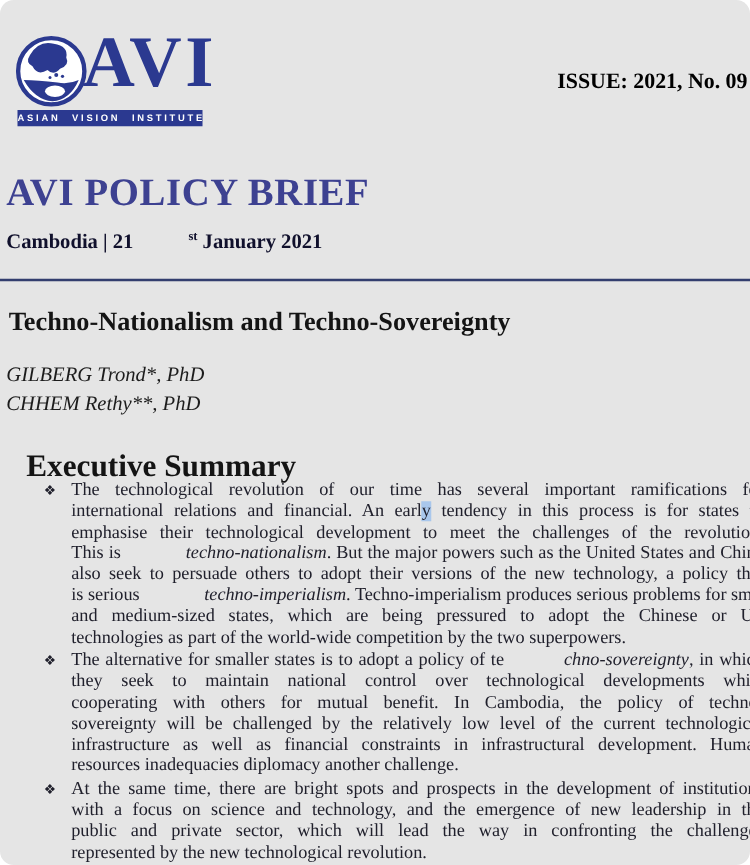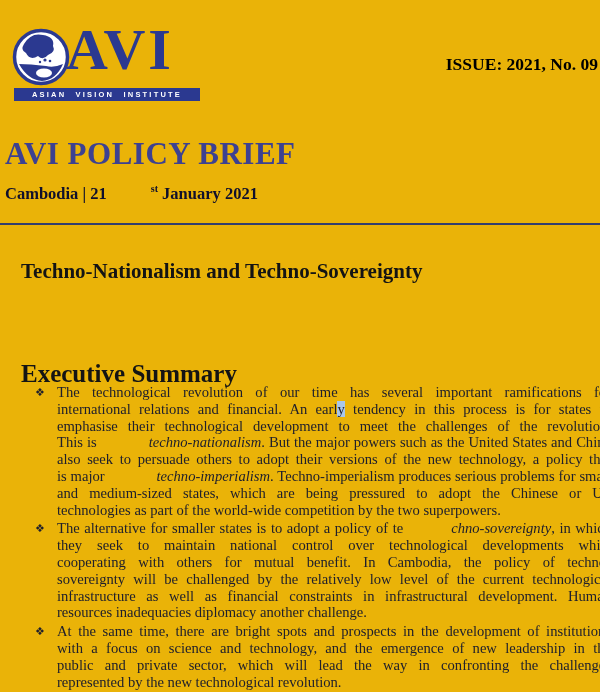--- a/index.html
+++ b/index.html
@@ -1,38 +1,38 @@
 <!DOCTYPE html>
 <html><head>
 <meta charset="utf-8">
 <style>
   html,body{margin:0;padding:0;background:#fff;}
-  .page{position:relative;width:600px;height:692px;background:#eab308;overflow:hidden;
-        font-family:"Liberation Serif",serif;color:#1e1e28;}
+  .page{position:relative;width:600px;height:692px;background:#e5e5e5;overflow:hidden;
+        font-family:"Liberation Serif",serif;color:#1e1e28;border-radius:11px;}
 
   
   .logo{position:absolute;left:12px;top:26px;width:200px;height:80px;}
   .globe{position:absolute;left:0;top:2px;}
   .logo-acronym{position:absolute;left:54px;top:-7px;font-size:58px;line-height:62px;
         font-weight:bold;color:#2b3990;letter-spacing:3px;}
-  .logo-banner{position:absolute;left:2px;top:62px;width:186px;height:13px;background:#2b3990;
+  .logo-banner{position:absolute;left:2px;top:62px;width:148px;height:13px;background:#2b3990;
         color:#fff;font-family:"Liberation Sans",sans-serif;font-size:7.5px;font-weight:bold;
         letter-spacing:2.2px;word-spacing:5px;text-align:center;line-height:14px;white-space:nowrap;overflow:hidden;}
 
   .issue{position:absolute;top:54px;right:2px;font-size:17.5px;font-weight:bold;color:#000;white-space:nowrap;}
 
   .masthead{position:absolute;left:5px;top:136px;margin:0;font-size:31px;font-weight:bold;
         color:#3d4191;letter-spacing:0.5px;white-space:nowrap;}
   .dateline{position:absolute;left:5px;top:183px;font-size:16.5px;font-weight:bold;color:#10102c;white-space:nowrap;}
   .dateline sup{font-size:10px;margin-left:44px;}
 
   .divider{position:absolute;left:0;top:223px;width:600px;border:none;margin:0;
         border-top:2.5px solid #333e6e;}
 
-  .art-title{position:absolute;left:5px;top:243px;margin:16px;font-size:21px;font-weight:bold;color:#141414;white-space:nowrap;}
+  .art-title{position:absolute;left:5px;top:243px;margin:2px;font-size:21px;font-weight:bold;color:#141414;white-space:nowrap;}
   .authors{position:absolute;left:5px;top:288px;font-size:16.5px;font-style:italic;color:#1c1c1c;line-height:23px;}
   .exec{position:absolute;left:5px;top:344px;margin:16px;font-size:25px;font-weight:bold;color:#141414;}
 
   
   .bullets{position:absolute;left:35px;top:384px;}
   .bullet{position:relative;padding-left:22px;margin-bottom:2px;}
   .glyph{position:absolute;left:0;top:2px;font-size:11px;color:#20202c;}
   .tline{font-size:14.6px;line-height:16.8px;width:554px;white-space:nowrap;
          text-align:justify;text-align-last:justify;color:#20202c;}
   .lastline{text-align-last:left;}
@@ -63,32 +63,36 @@
   <h1 class="masthead">AVI POLICY BRIEF</h1>
 
   <div class="dateline">
     <span>Cambodia | 21</span><sup>st</sup><span> January 2021</span>
   </div>
 
   <hr class="divider">
 
   <h2 class="art-title">Techno-Nationalism and Techno-Sovereignty</h2>
 
+  <div class="authors">
+    <div>GILBERG Trond*, PhD</div>
+    <div>CHHEM Rethy**, PhD</div>
+  </div>
 
   <h3 class="exec">Executive Summary</h3>
 
   <div class="bullets">
       <div class="bullet">
         <span class="glyph">❖</span>
         <div class="tline"><span>The technological revolution of our time has several important ramifications for</span></div>
         <div class="tline"><span>international relations and financial. An earl</span><span class="hl">y</span><span> tendency in this process is for states to</span></div>
         <div class="tline"><span>emphasise their technological development to meet the challenges of the revolution.</span></div>
         <div class="tline"><span>This is </span><span class="it">techno-nationalism</span><span>. But the major powers such as the United States and China</span></div>
         <div class="tline"><span>also seek to persuade others to adopt their versions of the new technology, a policy that</span></div>
-        <div class="tline"><span>is major </span><span class="it">techno-imperialism</span><span>. Techno-imperialism produces serious problems for small</span></div>
+        <div class="tline"><span>is serious </span><span class="it">techno-imperialism</span><span>. Techno-imperialism produces serious problems for small</span></div>
         <div class="tline"><span>and medium-sized states, which are being pressured to adopt the Chinese or US</span></div>
         <div class="tline lastline"><span>technologies as part of the world-wide competition by the two superpowers.</span></div>
       </div>
       <div class="bullet">
         <span class="glyph">❖</span>
         <div class="tline"><span>The alternative for smaller states is to adopt a policy of te</span><span class="it">chno-sovereignty</span><span>, in which</span></div>
         <div class="tline"><span>they seek to maintain national control over technological developments while</span></div>
         <div class="tline"><span>cooperating with others for mutual benefit.  In Cambodia, the policy of techno-</span></div>
         <div class="tline"><span>sovereignty will be challenged by the relatively low level of the current technological</span></div>
         <div class="tline"><span>infrastructure as well as financial constraints in infrastructural development.  Human</span></div>

